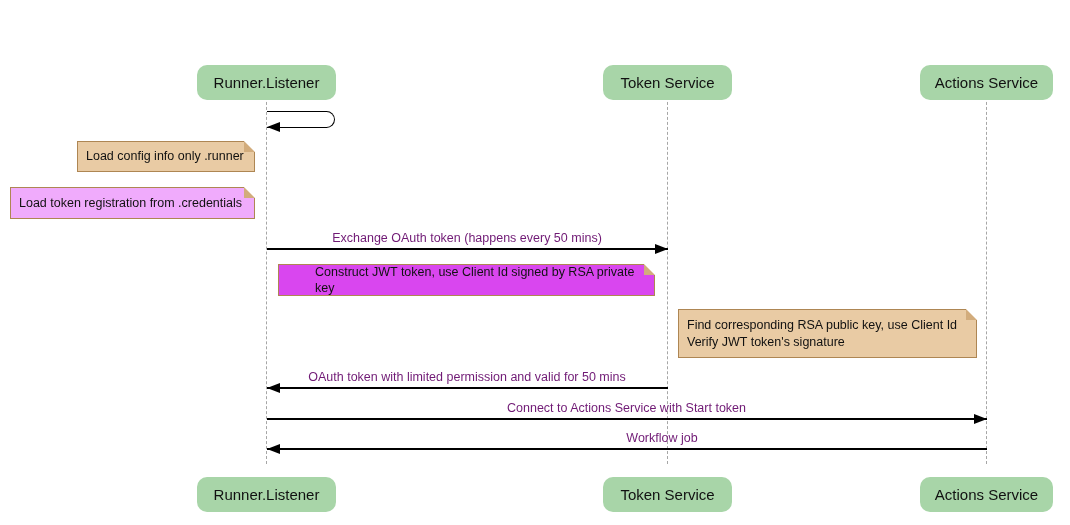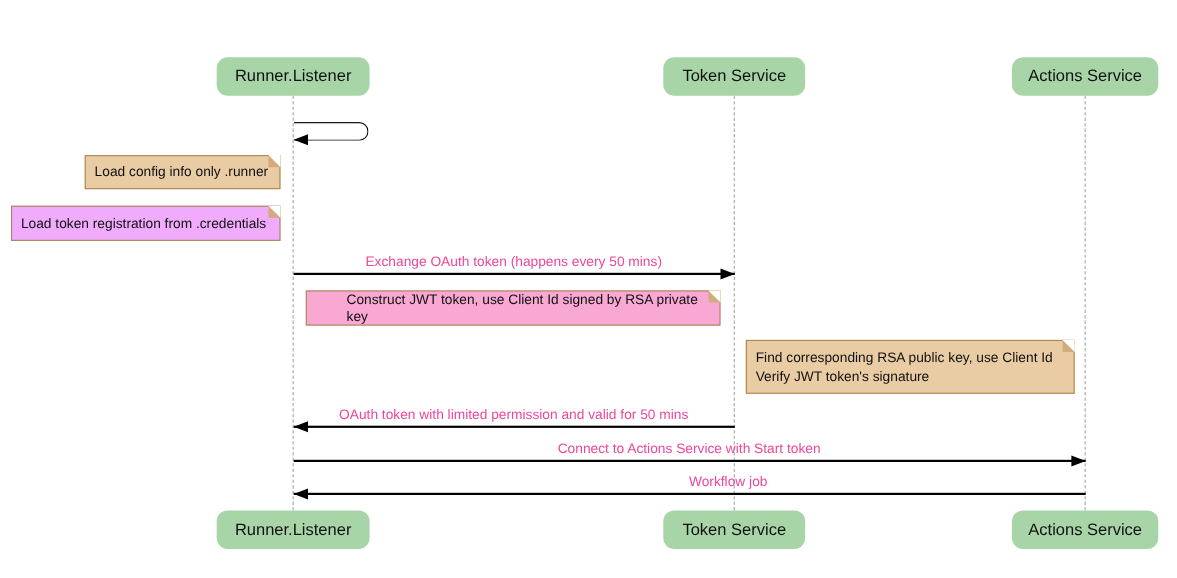--- a/index.html
+++ b/index.html
@@ -7,26 +7,26 @@
     position:relative;width:1070px;height:525px;background:#ffffff;
     font-family:"Liberation Sans",sans-serif;overflow:hidden;
   }
   .title{
     position:absolute;top:11px;left:0;width:100%;text-align:center;
     font-size:15px;font-weight:bold;color:#000;
   }
   .pbox{
     position:absolute;height:35px;border-radius:10px;
     display:flex;align-items:center;justify-content:center;
-    font-size:15px;color:#111;
+    font-size:15px;color:#111;margin-top:13px;
   }
   .lifeline{position:absolute;width:0;border-left:1px dashed #a6a6a6;}
   .mline{position:absolute;height:1.5px;background:#000;}
   .mlabel{
-    position:absolute;font-size:12.5px;color:#ec4899;white-space:nowrap;
+    position:absolute;font-size:12.5px;color:#701a75;white-space:nowrap;
     transform:translateX(-50%);height:15px;line-height:15px;text-align:center;
   }
   .ah-right{position:absolute;width:0;height:0;
     border-top:5px solid transparent;border-bottom:5px solid transparent;
     border-left:13px solid #000;}
   .ah-left{position:absolute;width:0;height:0;
     border-top:5px solid transparent;border-bottom:5px solid transparent;
     border-right:13px solid #000;}
   .selfloop{
     position:absolute;box-sizing:border-box;
@@ -71,16 +71,16 @@
     <div class="ah-left" style="left: 266.5px; top: 383px; border-right-color: rgb(0, 0, 0);"></div>
     <div class="mlabel" style="left: 467px; top: 370px;">OAuth token with limited permission and valid for 50 mins</div>
     <div class="mline" style="left: 266.5px; top: 418px; width: 720px; background: rgb(0, 0, 0);"></div>
     <div class="ah-right" style="left: 973.5px; top: 414px; border-left-color: rgb(0, 0, 0);"></div>
     <div class="mlabel" style="left: 626.5px; top: 401px;">Connect to Actions Service with Start token</div>
     <div class="mline" style="left: 266.5px; top: 448px; width: 720px; background: rgb(0, 0, 0);"></div>
     <div class="ah-left" style="left: 266.5px; top: 444px; border-right-color: rgb(0, 0, 0);"></div>
     <div class="mlabel" style="left: 662px; top: 431px;">Workflow job</div>
     <div class="note" style="left: 77px; top: 141px; width: 178px; height: 31px; background: rgb(233, 203, 164); border-color: rgb(174, 134, 83);">Load config info only .runner</div>
     <div class="note" style="left: 10px; top: 187px; width: 245px; height: 32px; background: #f0abfc; border-color: rgb(174, 134, 83);">Load token registration from .credentials</div>
-    <div class="note" style="left: 278px; top: 264px; width: 377px; height: 32px; background: #f9a8d4; border-color: rgb(174, 134, 83); padding-left: 36px;">Construct JWT token, use Client Id signed by RSA private key</div>
+    <div class="note" style="left: 278px; top: 264px; width: 377px; height: 32px; background: #d946ef; border-color: rgb(174, 134, 83); padding-left: 36px;">Construct JWT token, use Client Id signed by RSA private key</div>
     <div class="note" style="left: 678px; top: 309px; width: 299px; height: 49px; background: rgb(233, 203, 164); border-color: rgb(174, 134, 83);">Find corresponding RSA public key, use Client Id
 Verify JWT token's signature</div>
   </div>
 
 </body></html>

